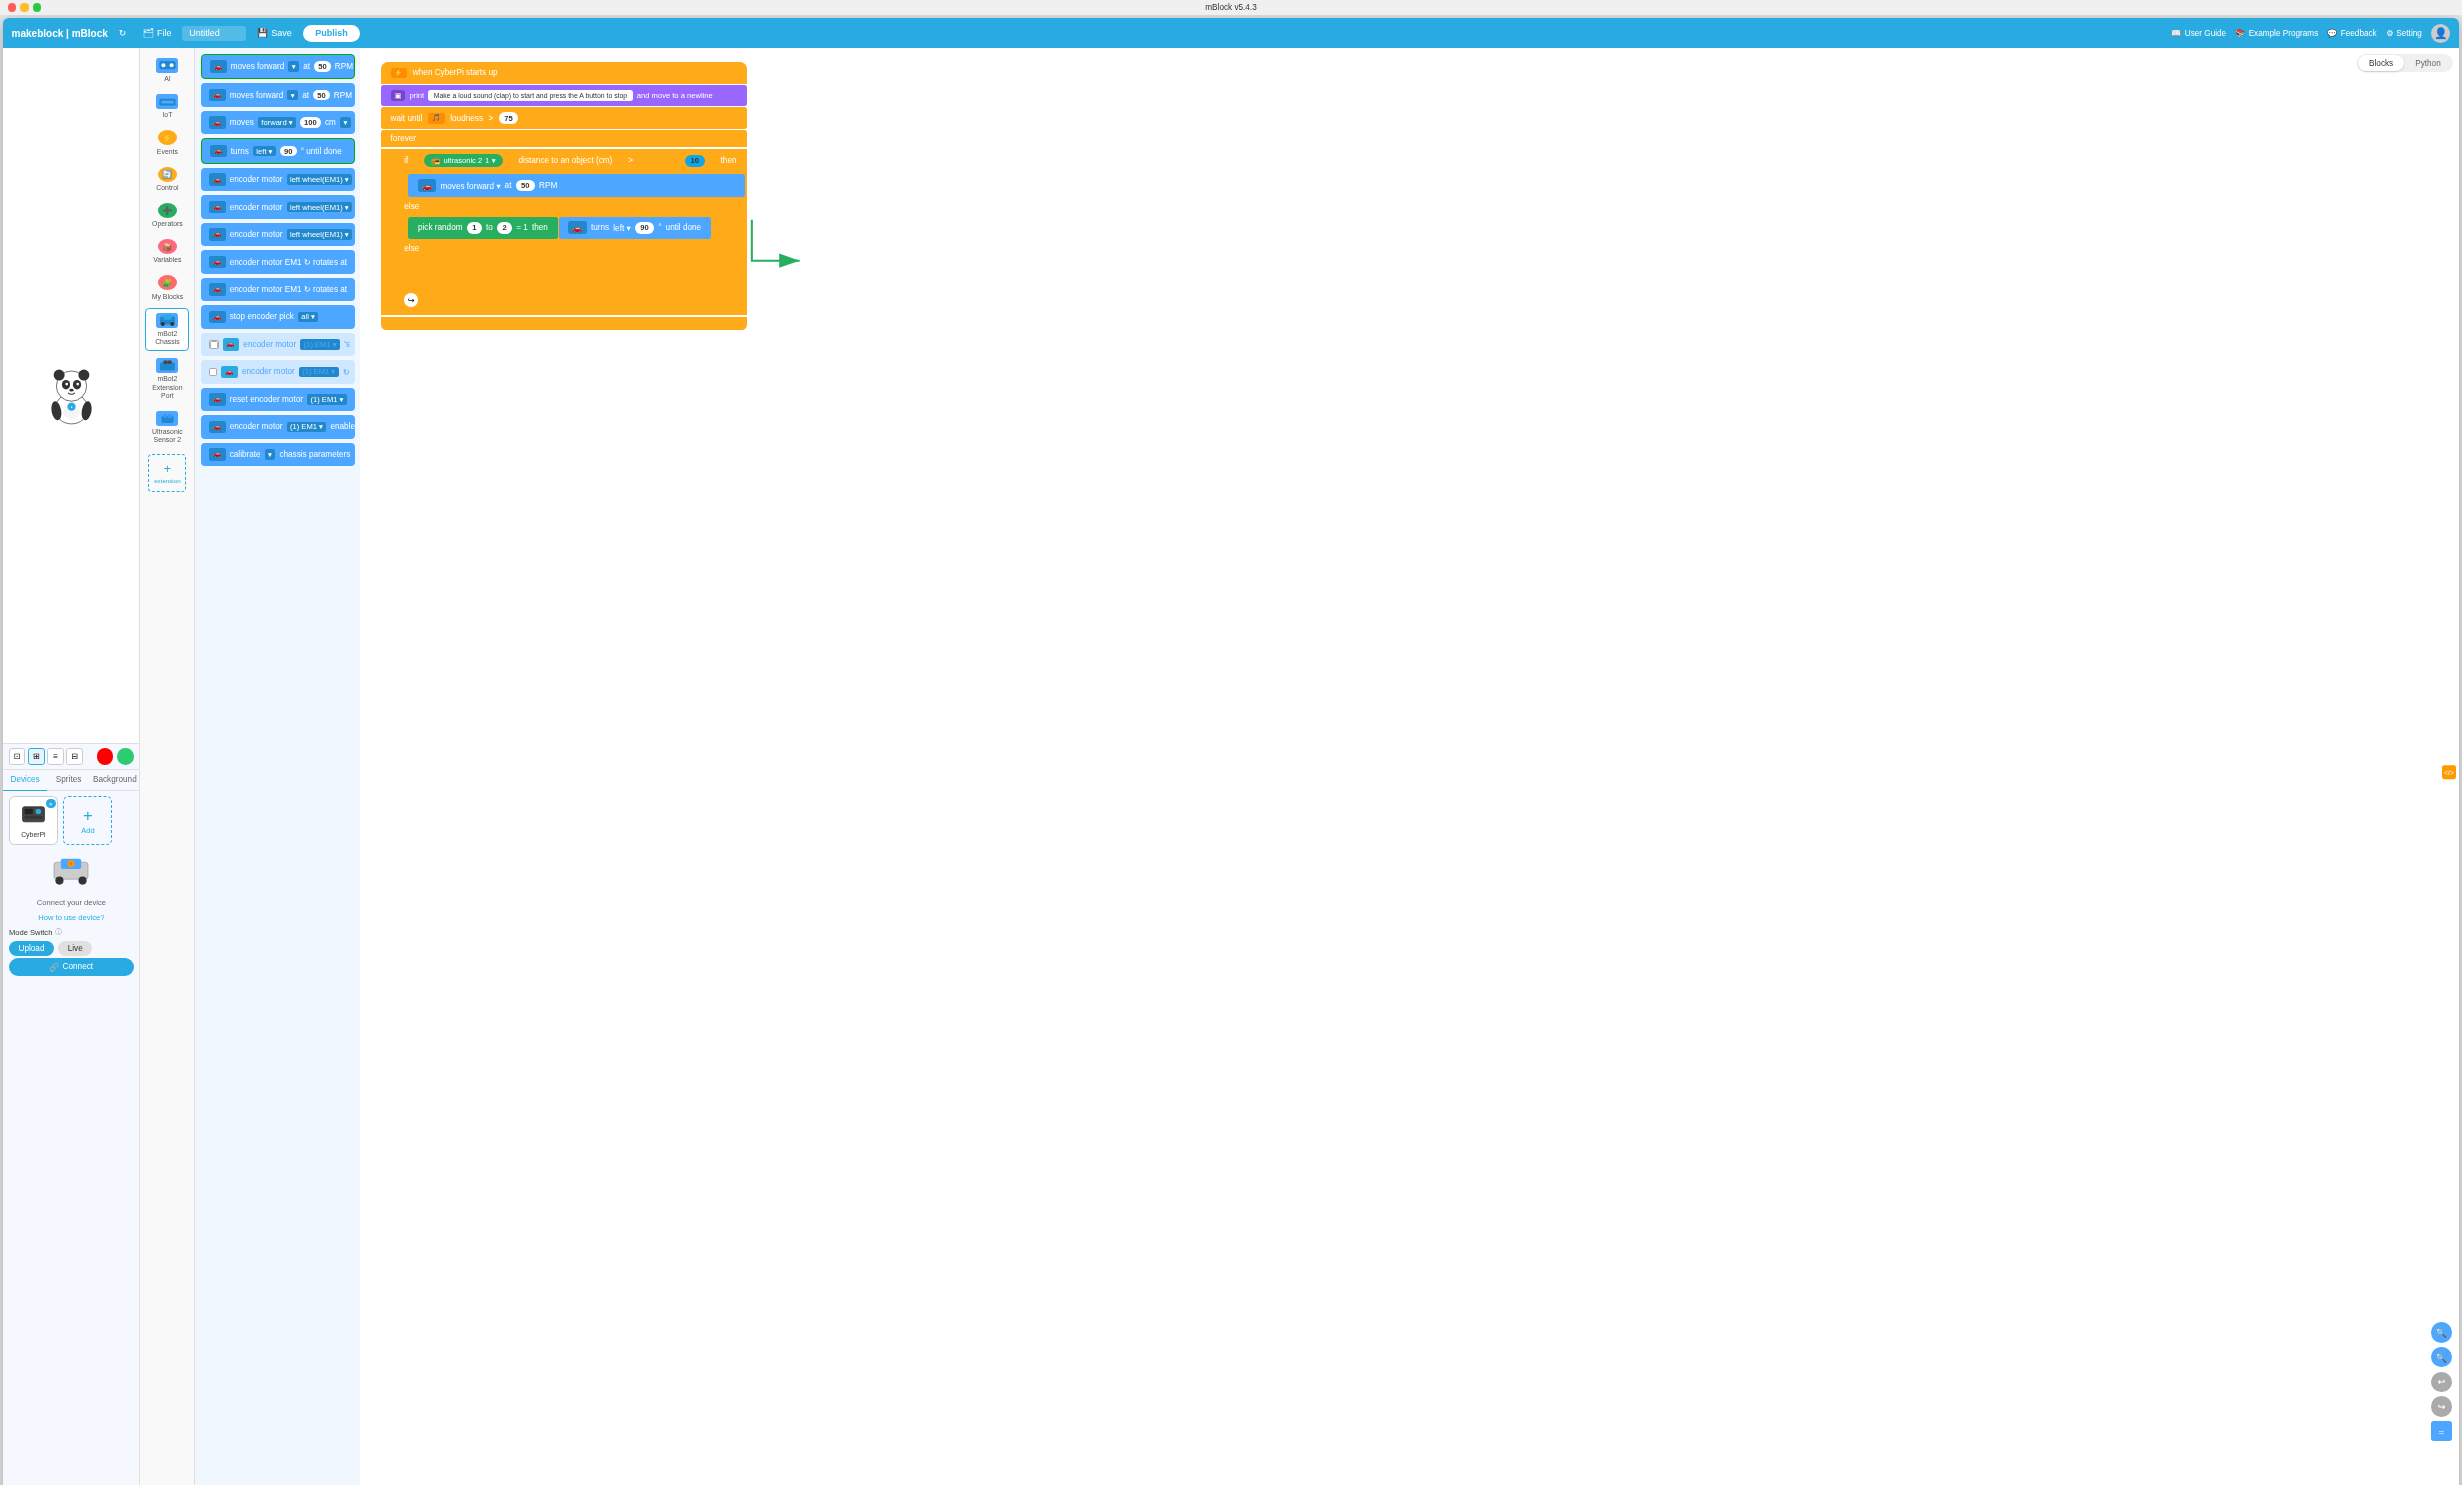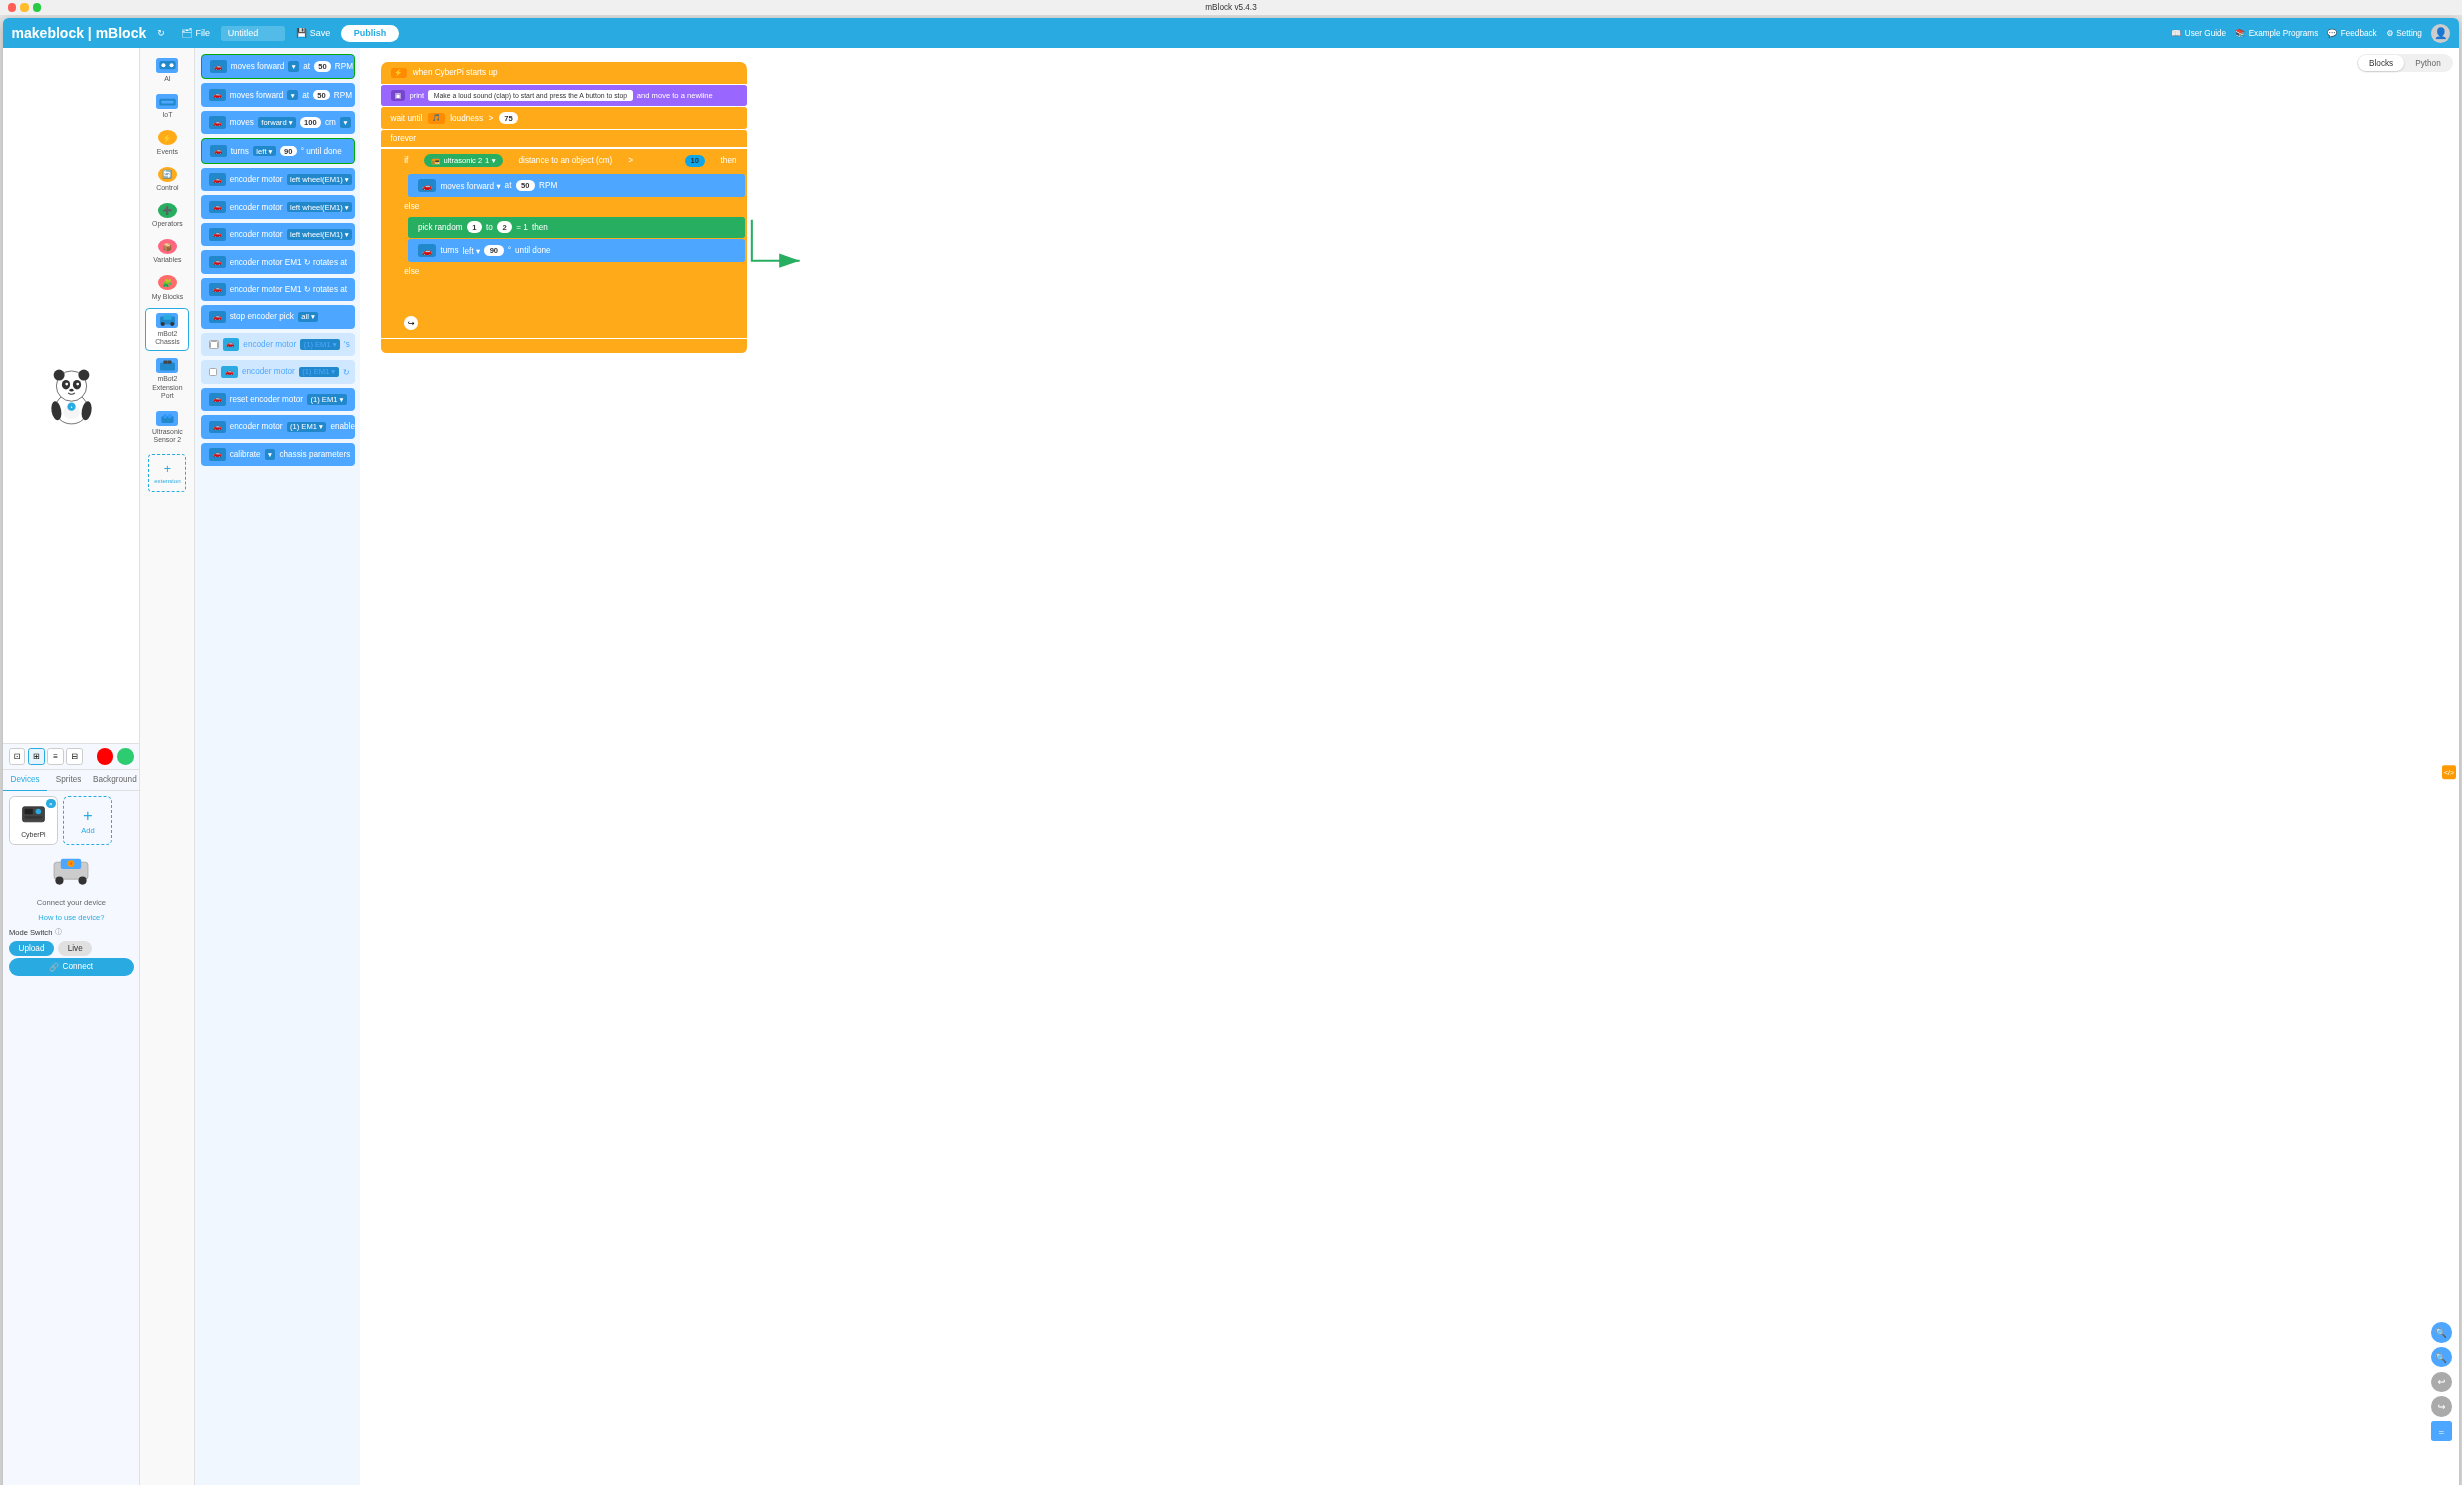--- a/index.html
+++ b/index.html
@@ -54,21 +54,21 @@
       padding: 0 8.2px;
       gap: 5.5px;
       flex-shrink: 0;
     }
     .brand {
       display: flex;
       align-items: center;
       gap: 4.1px;
       color: #fff;
       font-weight: bold;
-      font-size: 14px;
+      font-size: 10px;
     }
     .nav-file-btn {
       background: none;
       border: none;
       color: #fff;
       font-size: 9px;
       cursor: pointer;
       display: flex;
       align-items: center;
       gap: 2.7px;
@@ -946,21 +946,21 @@
                   <span>at</span>
                   <span style="background:#fff;color:#333;border-radius:6.9px;padding:1.4px 5.5px;font-size:7.6px;font-weight:bold;">50</span>
                   <span>RPM</span>
                 </div>
               </div>
 
               <div style="background:#ffab19;color:#fff;padding:2.7px 9.6px;font-size:8.2px;">
                 <span>else</span>
               </div>
 
-              <div style="background:#ffab19;padding:1.4px 1.4px 1.4px 13.7px;display:flex;flex-direction:column;gap:1.4px;">
+              <div style="background:#ffab19;padding:1.4px 1.4px 1.4px 13.7px;display:flex;gap:1.4px;">
 
                 <div style="background:#27ae60;color:#fff;padding:4.8px 9.6px;border-radius:2.7px;font-size:8.2px;display:flex;align-items:center;gap:4.1px;">
                   <span>pick random</span>
                   <span style="background:#fff;color:#333;border-radius:6.9px;padding:1.4px 5.5px;font-size:7.6px;font-weight:bold;">1</span>
                   <span>to</span>
                   <span style="background:#fff;color:#333;border-radius:6.9px;padding:1.4px 5.5px;font-size:7.6px;font-weight:bold;">2</span>
                   <span>= 1</span>
                   <span>then</span>
                 </div>
 

